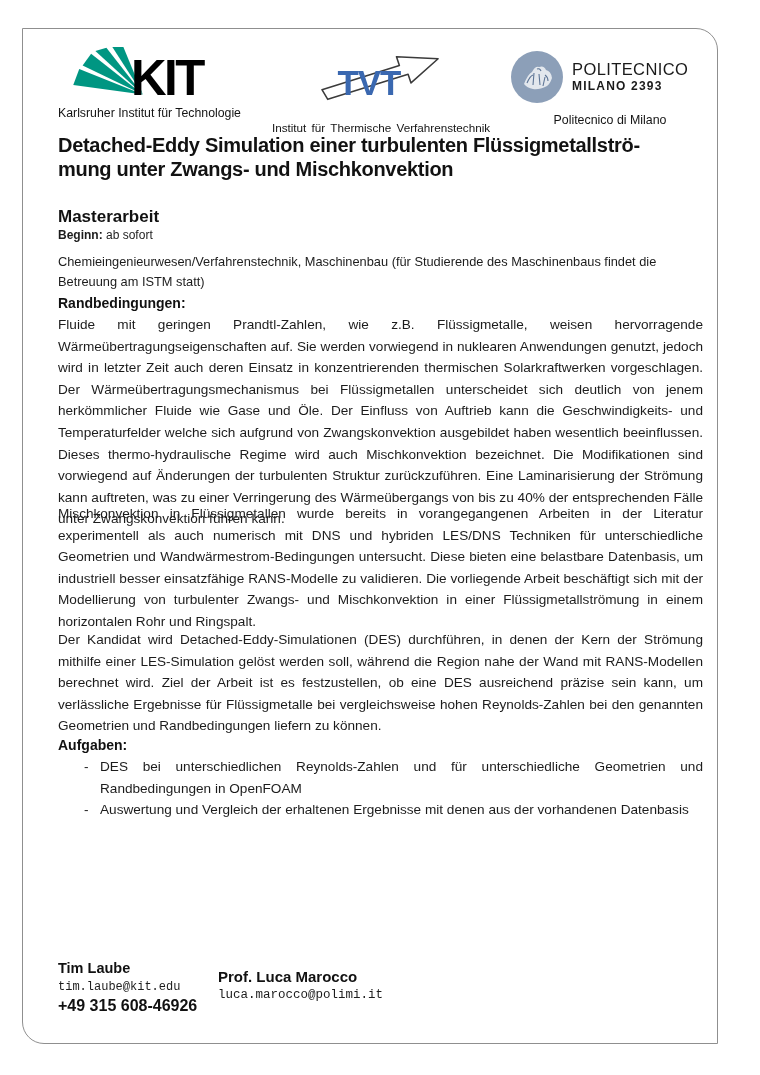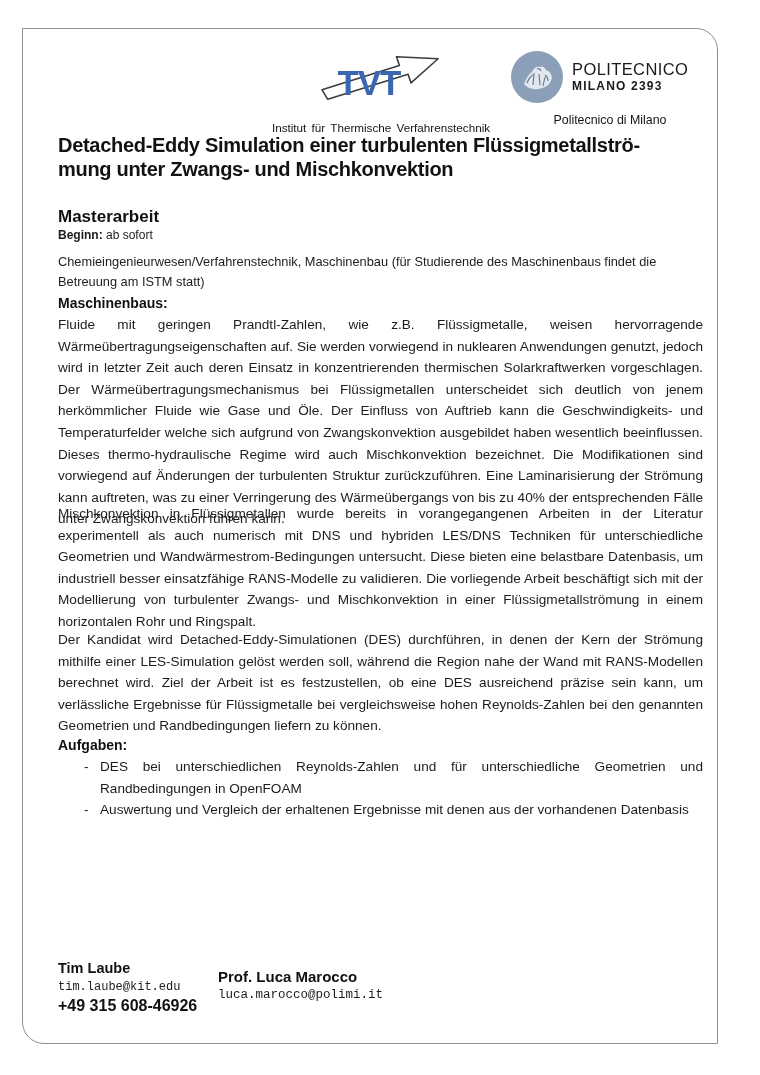--- a/index.html
+++ b/index.html
@@ -48,20 +48,30 @@
   .contact-email{font-family:"Liberation Mono","DejaVu Sans Mono",monospace;
                  font-size:12px;line-height:18px;color:#1c1c1c;}
   .contact-phone{font-size:16px;font-weight:700;line-height:20px;color:#111;}
 </style>
 </head>
 <body>
 
 <div class="canvas">
   <div class="frame"></div>
 
+  <div class="kit-block">
+    <svg width="180" height="55" viewBox="0 0 212 62">
+      <polygon points="100,58 18,47 25,28" fill="#009682"></polygon>
+      <polygon points="100,58 29,24 39,10" fill="#009682"></polygon>
+      <polygon points="100,58 44,7 57,3" fill="#009682"></polygon>
+      <polygon points="100,58 64,2 77,2" fill="#009682"></polygon>
+      <text x="86" y="59" fill="#000000" style="font-family:'Liberation Sans',sans-serif;font-weight:900;font-size:58px;letter-spacing:-3px;">KIT</text>
+    </svg>
+    <div class="kit-tagline">Karlsruher Institut für Technologie</div>
+  </div>
 
   <div class="tvt-block">
     <svg width="128" height="60" viewBox="0 0 130 62">
       <path d="M 4 41 L 84 16 L 81 7 L 124 9 L 96 34 L 93 25 L 10 51 Z" fill="#ffffff" stroke="#3b3b3b" stroke-width="1.6" stroke-linejoin="round"></path>
       <text x="20" y="47" style="font-family:'Liberation Sans',sans-serif;font-weight:900;font-size:36px;letter-spacing:-1px;" fill="#3a68b0">TVT</text>
     </svg>
     <div class="tvt-tagline">Institut für Thermische Verfahrenstechnik</div>
   </div>
 
   <div class="polimi-block">
@@ -86,21 +96,21 @@
 
   <div class="meta">
     <div class="meta-type">Masterarbeit</div>
     <div class="meta-begin">
       <b>Beginn:</b>
       <span>ab sofort</span>
     </div>
     <div class="meta-programs">Chemieingenieurwesen/Verfahrenstechnik, Maschinenbau (für Studierende des Maschinenbaus findet die Betreuung am ISTM statt)</div>
   </div>
 
-  <div class="sec-heading" style="top:295px;">Maschinenbaus:</div>
+  <div class="sec-heading" style="top:295px;">Randbedingungen:</div>
   <p class="para" style="top:314px;margin:0;">Fluide mit geringen Prandtl-Zahlen, wie z.B. Flüssigmetalle, weisen hervorragende Wärmeübertragungseigenschaften auf. Sie werden vorwiegend in nuklearen Anwendungen genutzt, jedoch wird in letzter Zeit auch deren Einsatz in konzentrierenden thermischen Solarkraftwerken vorgeschlagen. Der Wärmeübertragungsmechanismus bei Flüssigmetallen unterscheidet sich deutlich von jenem herkömmlicher Fluide wie Gase und Öle. Der Einfluss von Auftrieb kann die Geschwindigkeits- und Temperaturfelder welche sich aufgrund von Zwangskonvektion ausgebildet haben wesentlich beeinflussen. Dieses thermo-hydraulische Regime wird auch Mischkonvektion bezeichnet. Die Modifikationen sind vorwiegend auf Änderungen der turbulenten Struktur zurückzuführen. Eine Laminarisierung der Strömung kann auftreten, was zu einer Verringerung des Wärmeübergangs von bis zu 40% der entsprechenden Fälle unter Zwangskonvektion führen kann.</p>
   <p class="para" style="top:503px;margin:0;">Mischkonvektion in Flüssigmetallen wurde bereits in vorangegangenen Arbeiten in der Literatur experimentell als auch numerisch mit DNS und hybriden LES/DNS Techniken für unterschiedliche Geometrien und Wandwärmestrom-Bedingungen untersucht. Diese bieten eine belastbare Datenbasis, um industriell besser einsatzfähige RANS-Modelle zu validieren. Die vorliegende Arbeit beschäftigt sich mit der Modellierung von turbulenter Zwangs- und Mischkonvektion in einer Flüssigmetallströmung in einem horizontalen Rohr und Ringspalt.</p>
   <p class="para" style="top:629px;margin:0;">Der Kandidat wird Detached-Eddy-Simulationen (DES) durchführen, in denen der Kern der Strömung mithilfe einer LES-Simulation gelöst werden soll, während die Region nahe der Wand mit RANS-Modellen berechnet wird. Ziel der Arbeit ist es festzustellen, ob eine DES ausreichend präzise sein kann, um verlässliche Ergebnisse für Flüssigmetalle bei vergleichsweise hohen Reynolds-Zahlen bei den genannten Geometrien und Randbedingungen liefern zu können.</p>
 
   <div class="sec-heading" style="top:737px;">Aufgaben:</div>
   <div class="tasks">
     <div class="task-row">
       <span class="task-dash">-</span>
       <span class="task-text">DES bei unterschiedlichen Reynolds-Zahlen und für unterschiedliche Geometrien und Randbedingungen in OpenFOAM</span>
     </div>

